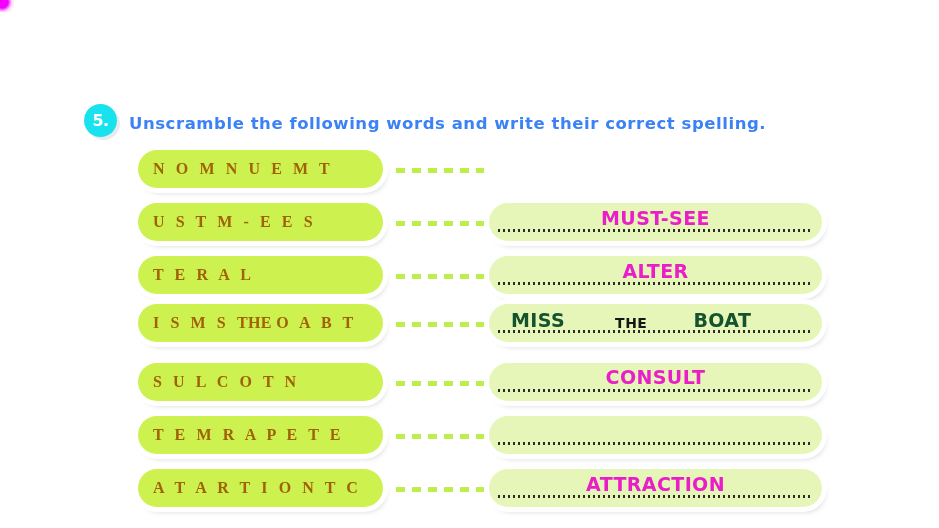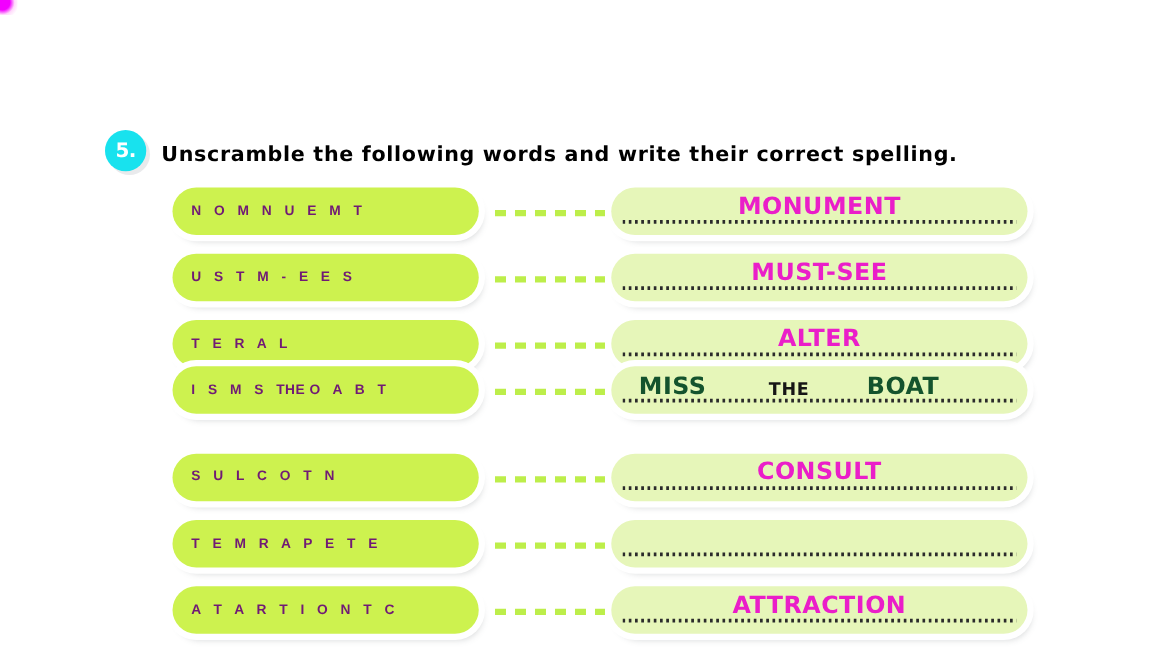--- a/index.html
+++ b/index.html
@@ -66,21 +66,21 @@
     color: #ffffff;
     font-family: "DejaVu Sans", sans-serif;
     font-size: 16px;
     font-weight: bold;
     line-height: 1;
     letter-spacing: -0.5px;
     transform: translateY(-0.5px);
   }
   #instruction {
     margin-left: 9px;
-    color: #000000;
+    color: #3b82f6;
     font-family: "DejaVu Sans", sans-serif;
     font-size: 16.5px;
     font-weight: bold;
     letter-spacing: 0.55px;
     white-space: nowrap;
     transform: translateY(1px);
   }
 
   
   #rows {
@@ -106,23 +106,23 @@
     background: #cdf24f;
     box-shadow:
       0 0 0 5px #ffffff,
       3px 5px 5px rgba(120,125,130,0.30);
     display: flex;
     align-items: center;
     box-sizing: border-box;
     padding-left: 15px;
   }
   .scramble .letters {
-    color: #701a75;
-    font-family: Liberation Sans, sans-serif;
-    font-size: 11px;
+    color: #a16207;
+    font-family: Liberation Serif, serif;
+    font-size: 16px;
     font-weight: bold;
     letter-spacing: 3.6px;
     white-space: nowrap;
     line-height: 1;
   }
   .scramble .letters .tight {
     letter-spacing: 0.4px;
   }
 
   
@@ -215,24 +215,20 @@
   </div>
   <div id="instruction">Unscramble the following words and write their correct spelling.</div>
 </div>
 
 <div id="rows">
     <div class="qrow" style="top: 150px;">
       <div class="scramble">
         <div class="letters">N O M N U E M T</div>
       </div>
       <div class="connector"></div>
-      <div class="answer">
-        <div class="dotline"></div>
-        <div class="answer-text">MONUMENT</div>
-      </div>
     </div>
     <div class="qrow" style="top: 203.2px;">
       <div class="scramble">
         <div class="letters">U S T M - E E S</div>
       </div>
       <div class="connector"></div>
       <div class="answer">
         <div class="dotline"></div>
         <div class="answer-text">MUST-SEE</div>
       </div>
@@ -240,21 +236,21 @@
     <div class="qrow" style="top: 256.4px;">
       <div class="scramble">
         <div class="letters">T E R A L</div>
       </div>
       <div class="connector"></div>
       <div class="answer">
         <div class="dotline"></div>
         <div class="answer-text">ALTER</div>
       </div>
     </div>
-    <div class="qrow" style="top: 293px;">
+    <div class="qrow" style="top: 304px;">
       <div class="scramble">
         <div class="letters"><span>I S M S </span><span class="tight"> THE </span><span> O A B T</span></div>
       </div>
       <div class="connector"></div>
       <div class="answer">
         <div class="dotline"></div>
         <div class="answer-text parts">
           <span class="filled">MISS</span>
           <span class="gap-a"></span>
           <span class="given">THE</span>

